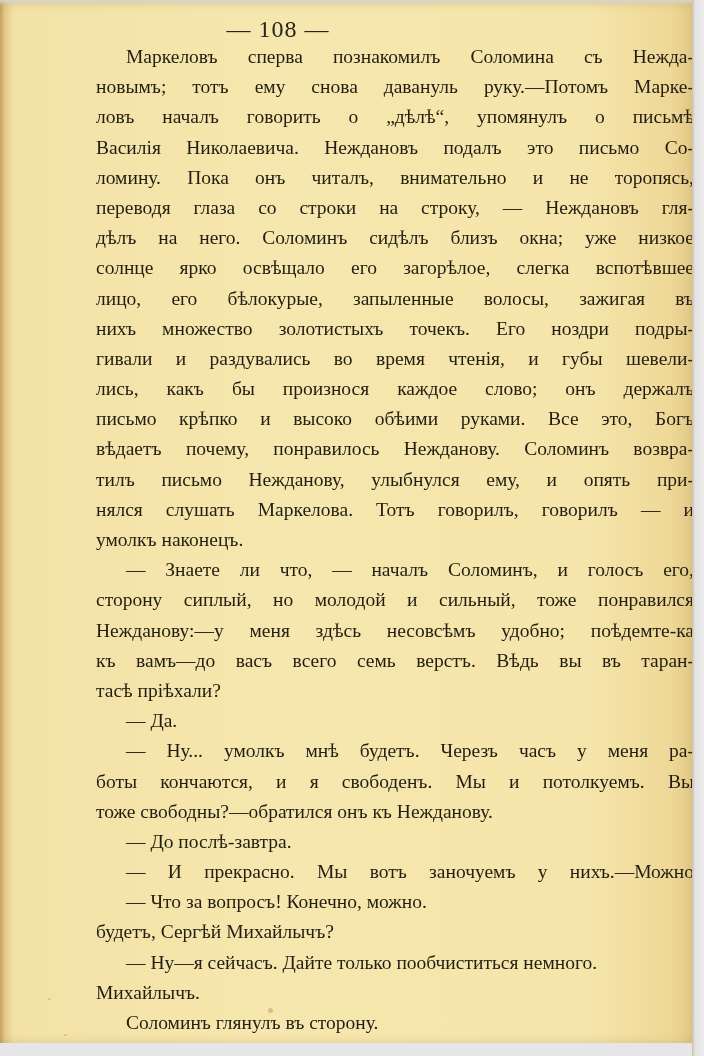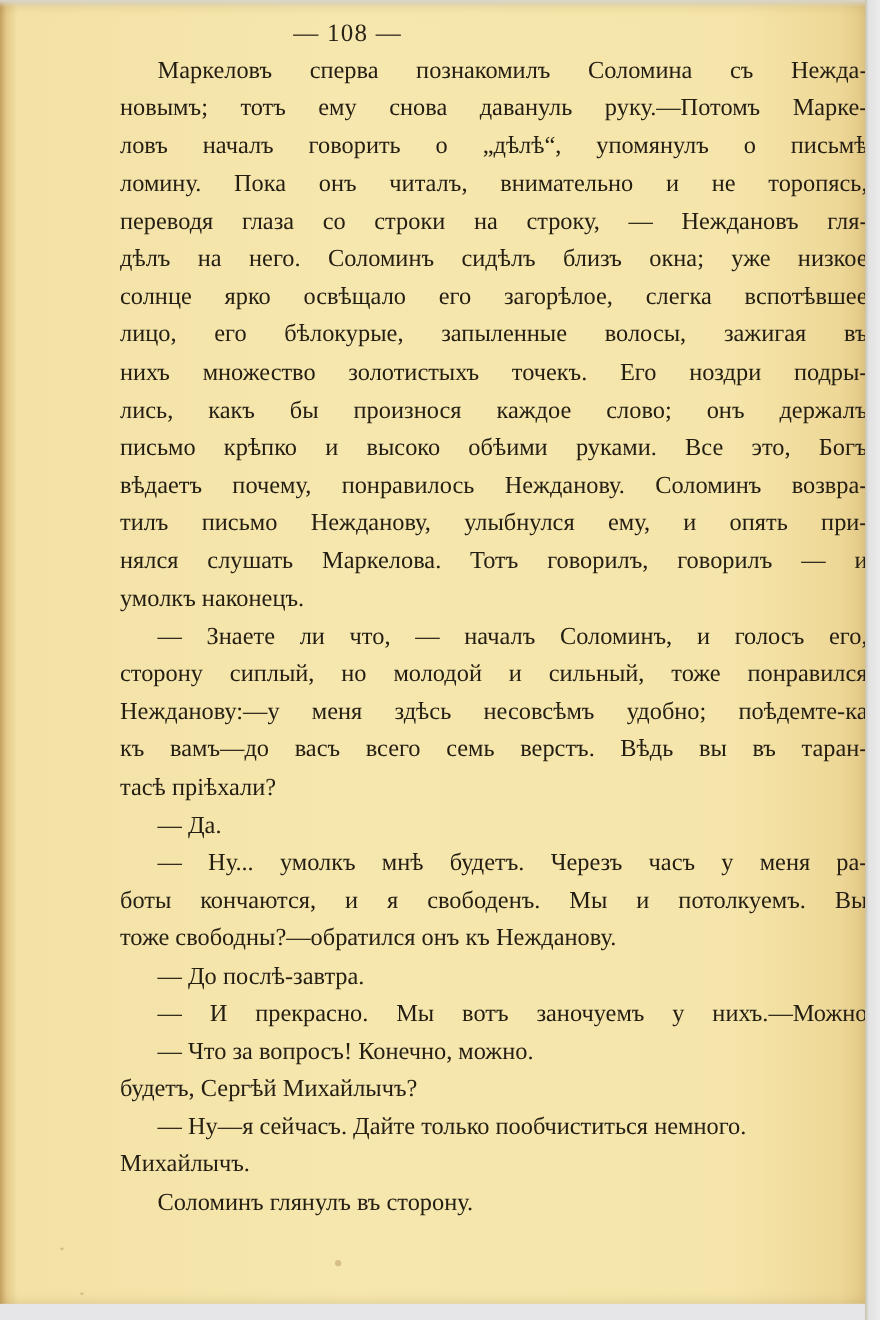--- a/index.html
+++ b/index.html
@@ -18,21 +18,21 @@
   .right-edge {
     position: absolute; left: 692px; top: 0; width: 12px; height: 1056px;
     background: linear-gradient(90deg, #c8c0a8 0px, #e2e2e2 3px, #ececee 100%);
   }
   .top-edge {
     position: absolute; left: 0; top: 0; width: 704px; height: 6px;
     background: linear-gradient(180deg, #d9d6cc, rgba(243,226,166,0));
   }
   .page-number {
     position: absolute; top: 16px; left: 0; width: 556px;
-    text-align: center; font-size: 20px; color: #2a2418; letter-spacing: 1px;
+    text-align: center; font-size: 24px; color: #2a2418; letter-spacing: 1px;
   }
   .text {
     position: absolute; left: 96px; top: 42px; width: 598px;
     color: #231d12;
     font-size: 19.5px;
     line-height: 30.2px;
   }
   .line {
     display: block; white-space: nowrap;
     text-align: justify; text-align-last: justify;
@@ -45,26 +45,28 @@
 </head>
 <body>
 
 <div class="page">
   <div class="top-edge"></div>
   <div class="page-number">— 108 —</div>
   <div class="text" id="text-block">
       <span class="line indent">Маркеловъ сперва познакомилъ Соломина съ Нежда-</span>
       <span class="line">новымъ; тотъ ему снова давануль руку.—Потомъ Марке-</span>
       <span class="line">ловъ началъ говорить о „дѣлѣ“, упомянулъ о письмѣ</span>
+      <span class="line">Василія Николаевича. Неждановъ подалъ это письмо Со-</span>
       <span class="line">ломину. Пока онъ читалъ, внимательно и не торопясь,</span>
       <span class="line">переводя глаза со строки на строку, — Неждановъ гля-</span>
       <span class="line">дѣлъ на него. Соломинъ сидѣлъ близъ окна; уже низкое</span>
       <span class="line">солнце ярко освѣщало его загорѣлое, слегка вспотѣвшее</span>
       <span class="line">лицо, его бѣлокурые, запыленные волосы, зажигая въ</span>
       <span class="line">нихъ множество золотистыхъ точекъ. Его ноздри подры-</span>
+      <span class="line">гивали и раздувались во время чтенія, и губы шевели-</span>
       <span class="line">лись, какъ бы произнося каждое слово; онъ держалъ</span>
       <span class="line">письмо крѣпко и высоко обѣими руками. Все это, Богъ</span>
       <span class="line">вѣдаетъ почему, понравилось Нежданову. Соломинъ возвра-</span>
       <span class="line">тилъ письмо Нежданову, улыбнулся ему, и опять при-</span>
       <span class="line">нялся слушать Маркелова. Тотъ говорилъ, говорилъ — и</span>
       <span class="line last">умолкъ наконецъ.</span>
       <span class="line indent">— Знаете ли что, — началъ Соломинъ, и голосъ его,</span>
       <span class="line">сторону сиплый, но молодой и сильный, тоже понравился</span>
       <span class="line">Нежданову:—у меня здѣсь несовсѣмъ удобно; поѣдемте-ка</span>
       <span class="line">къ вамъ—до васъ всего семь верстъ. Вѣдь вы въ таран-</span>

